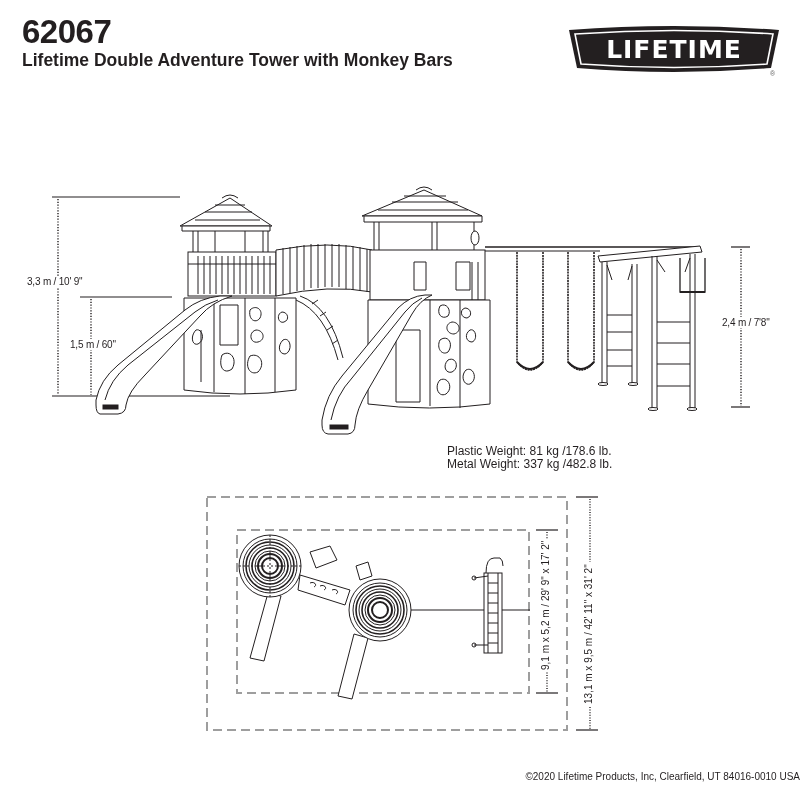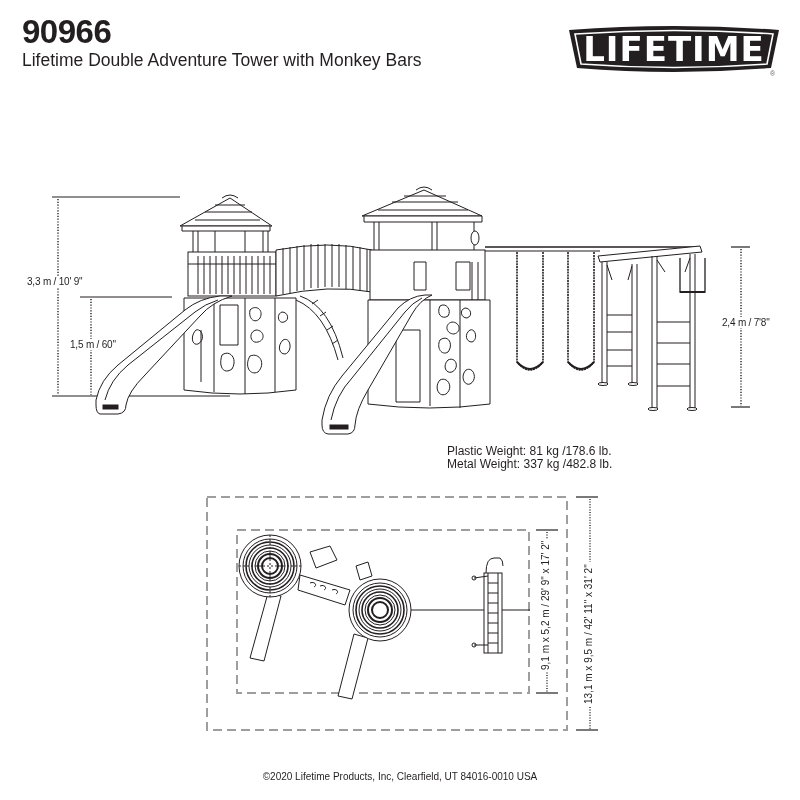--- a/index.html
+++ b/index.html
@@ -1,33 +1,33 @@
 <!DOCTYPE html>
 <html><head>
 <meta charset="utf-8">
 <style>
   html, body { margin:0; padding:0; background:#ffffff; }
   body { width:800px; height:800px; position:relative; overflow:hidden;
          font-family:"Liberation Sans", "DejaVu Sans", sans-serif; color:#231f20; }
   .model { position:absolute; left:22px; top:14px; font-size:33px; font-weight:700; letter-spacing:-0.5px; line-height:36px; }
-  .subtitle { position:absolute; left:22px; top:50px; font-size:17.5px; line-height:20px; color:#231f20; }
+  .subtitle { position:absolute; left:22px; top:50px; font-size:17.5px; line-height:20px; color:#231f20;font-weight:bold; }
   .logo { position:absolute; left:566px; top:24px; width:216px; height:50px; }
   .logo-text { position:absolute; left:0; top:0; width:100%; height:100%; display:flex; align-items:center; justify-content:center;
-               font-size:34px; font-weight:900; color:#fff; letter-spacing:1px; font-family:"DejaVu Sans", sans-serif; }
+               font-size:25px; font-weight:900; color:#fff; letter-spacing:1px; font-family:"DejaVu Sans", sans-serif; }
   .reg { position:absolute; left:770px; top:70px; font-size:7px; color:#666; }
   .dim-label { position:absolute; font-size:10px; color:#231f20; background:#fff; white-space:nowrap; letter-spacing:-0.2px; }
   .weights { position:absolute; left:447px; top:445px; font-size:12px; line-height:13px; color:#231f20; }
-  .footer { position:absolute; left:0; width:800px; top:771px; text-align:center; font-size:10px; color:#231f20; }
+  .footer { position:absolute; left:0; width:800px; top:771px; text-align:right; font-size:10px; color:#231f20; }
   .vlabel { position:absolute; font-size:10px; white-space:nowrap; transform-origin:left top; transform:rotate(-90deg); background:#fff; padding:0 2px; }
   svg.drawing { position:absolute; left:0; top:0; }
 </style>
 </head>
 <body>
 
-<div class="model">90966</div>
+<div class="model">62067</div>
 <div class="subtitle">Lifetime Double Adventure Tower with Monkey Bars</div>
 
 <div class="logo">
   <svg width="216" height="50" viewBox="0 0 216 50">
     <path d="M3 6 Q108 -2 213 6 L205 44 Q108 52 11 44 Z" fill="#231f20"></path>
     <path d="M9 10 Q108 3 207 10 L201 40 Q108 47 15 40 Z" fill="none" stroke="#fff" stroke-width="1.6"></path>
   </svg>
   <div class="logo-text">LIFETIME</div>
 </div>
 <div class="reg">®</div>

